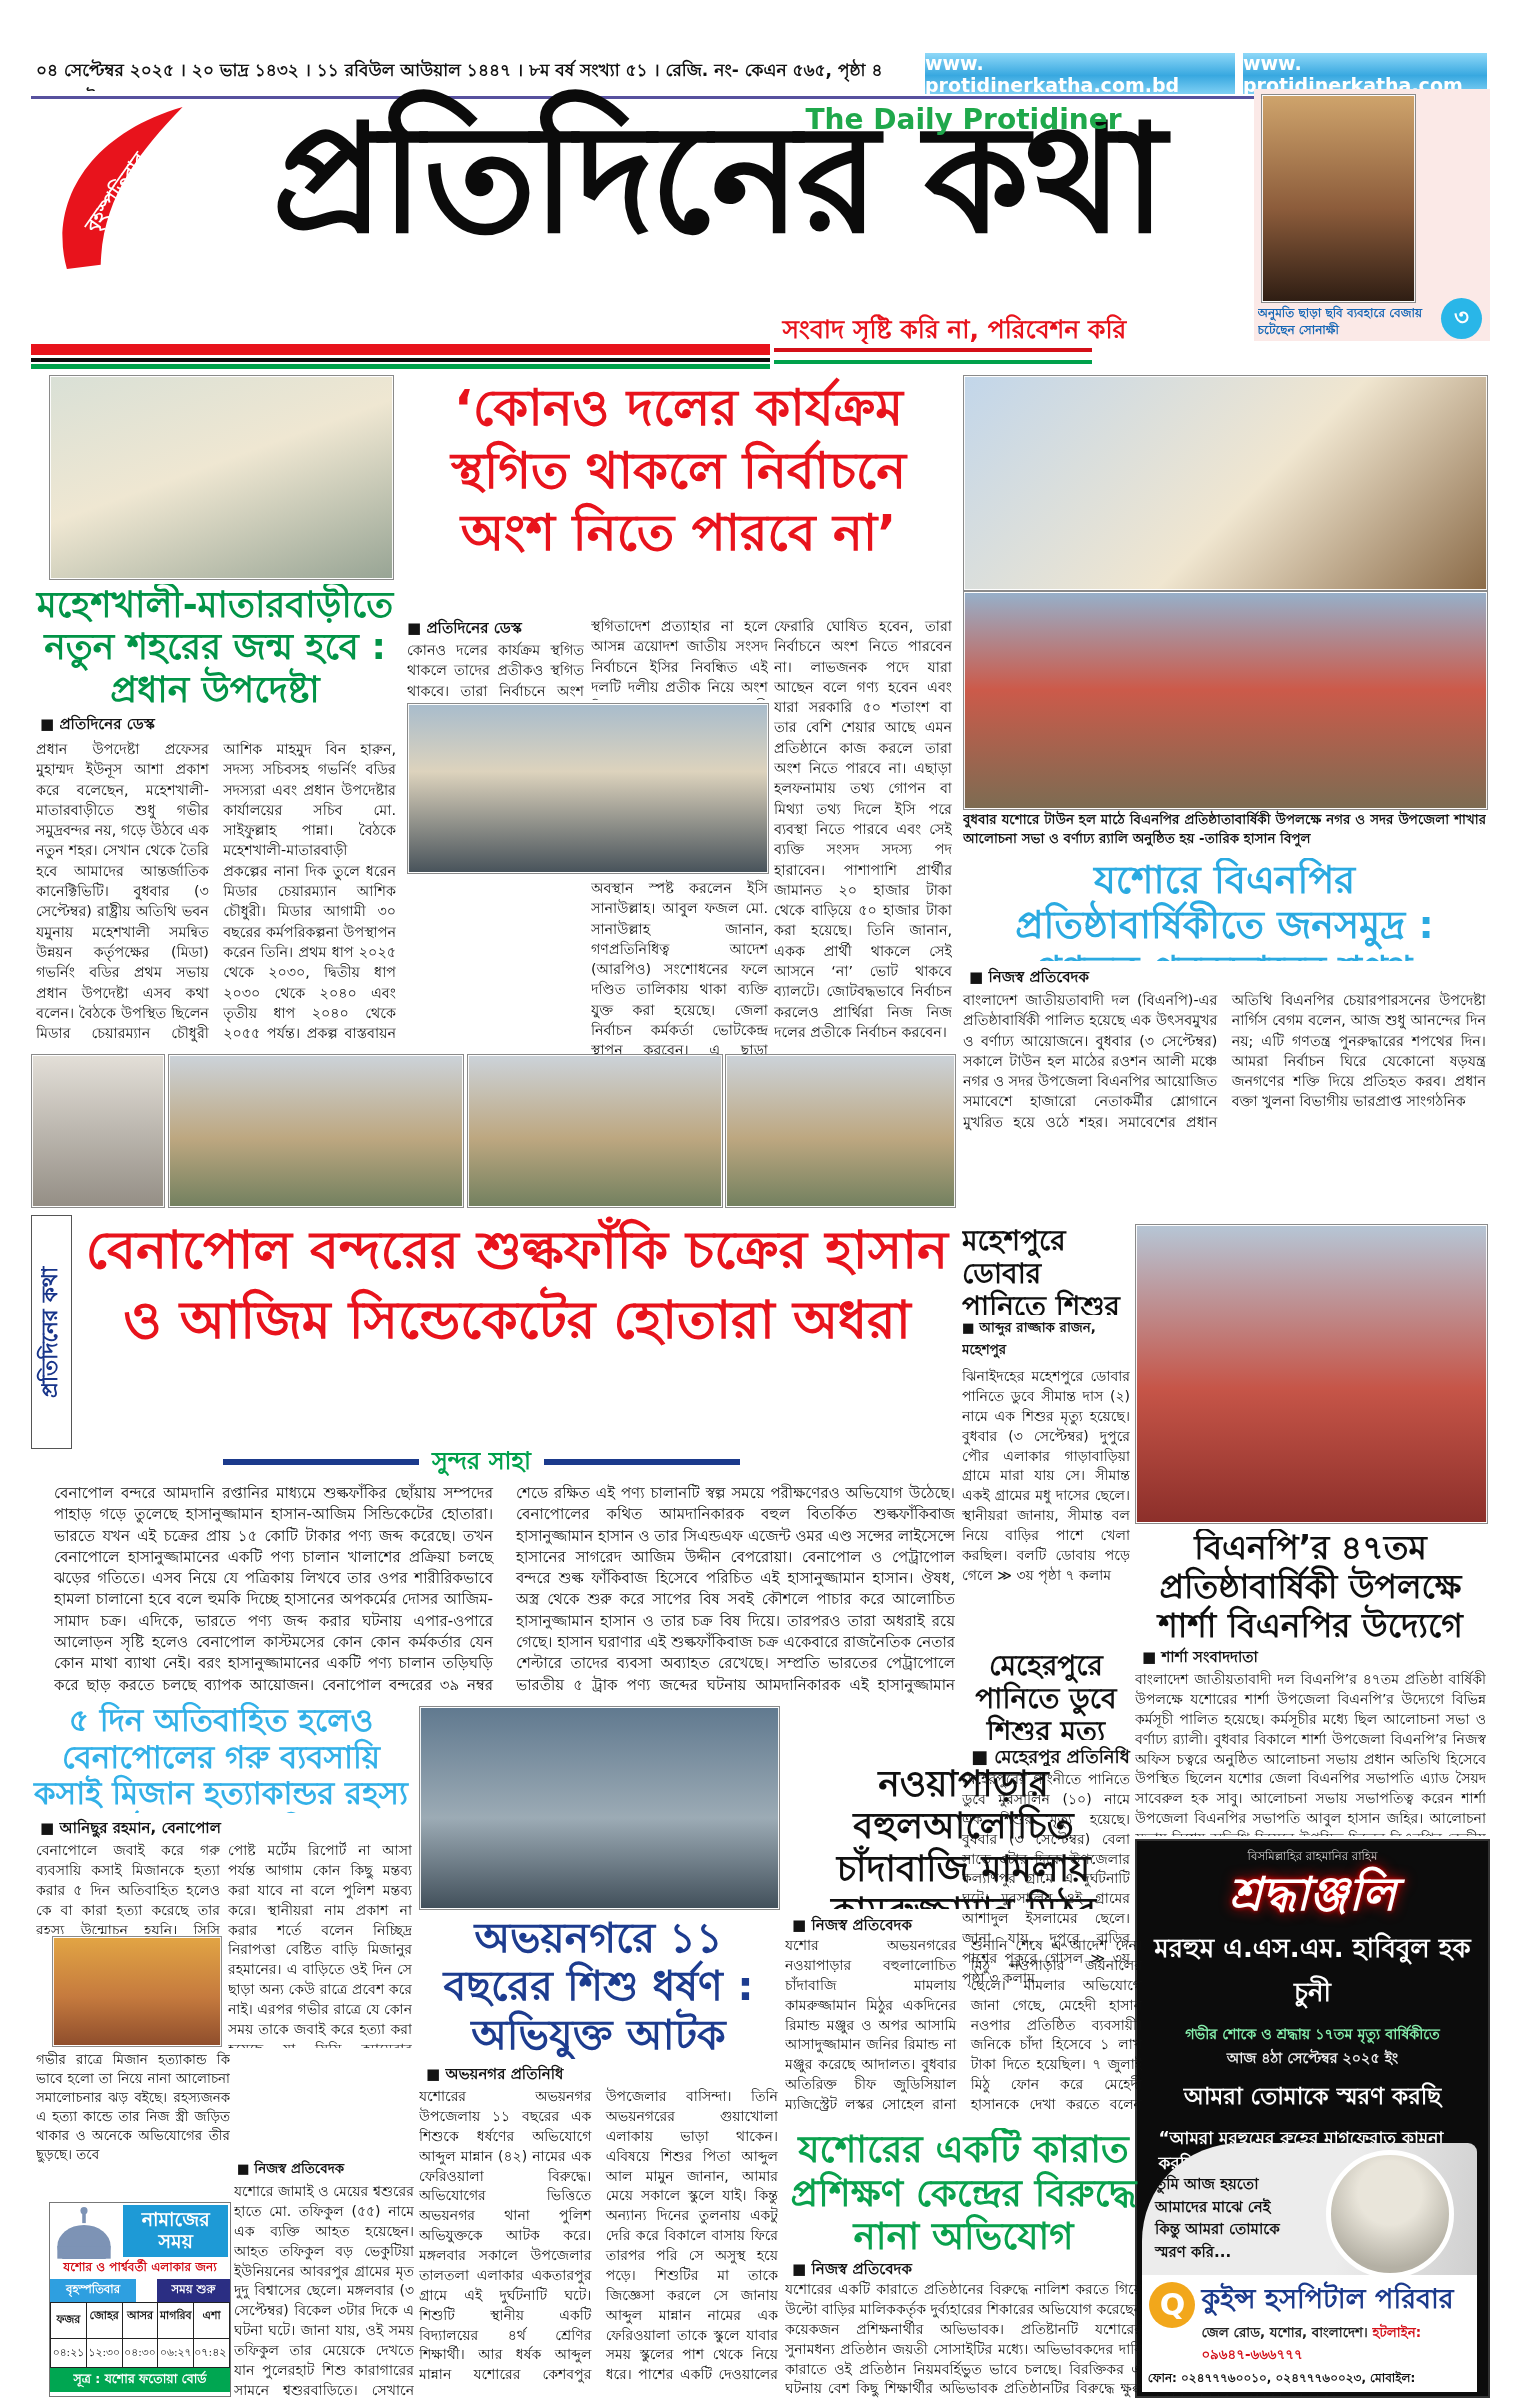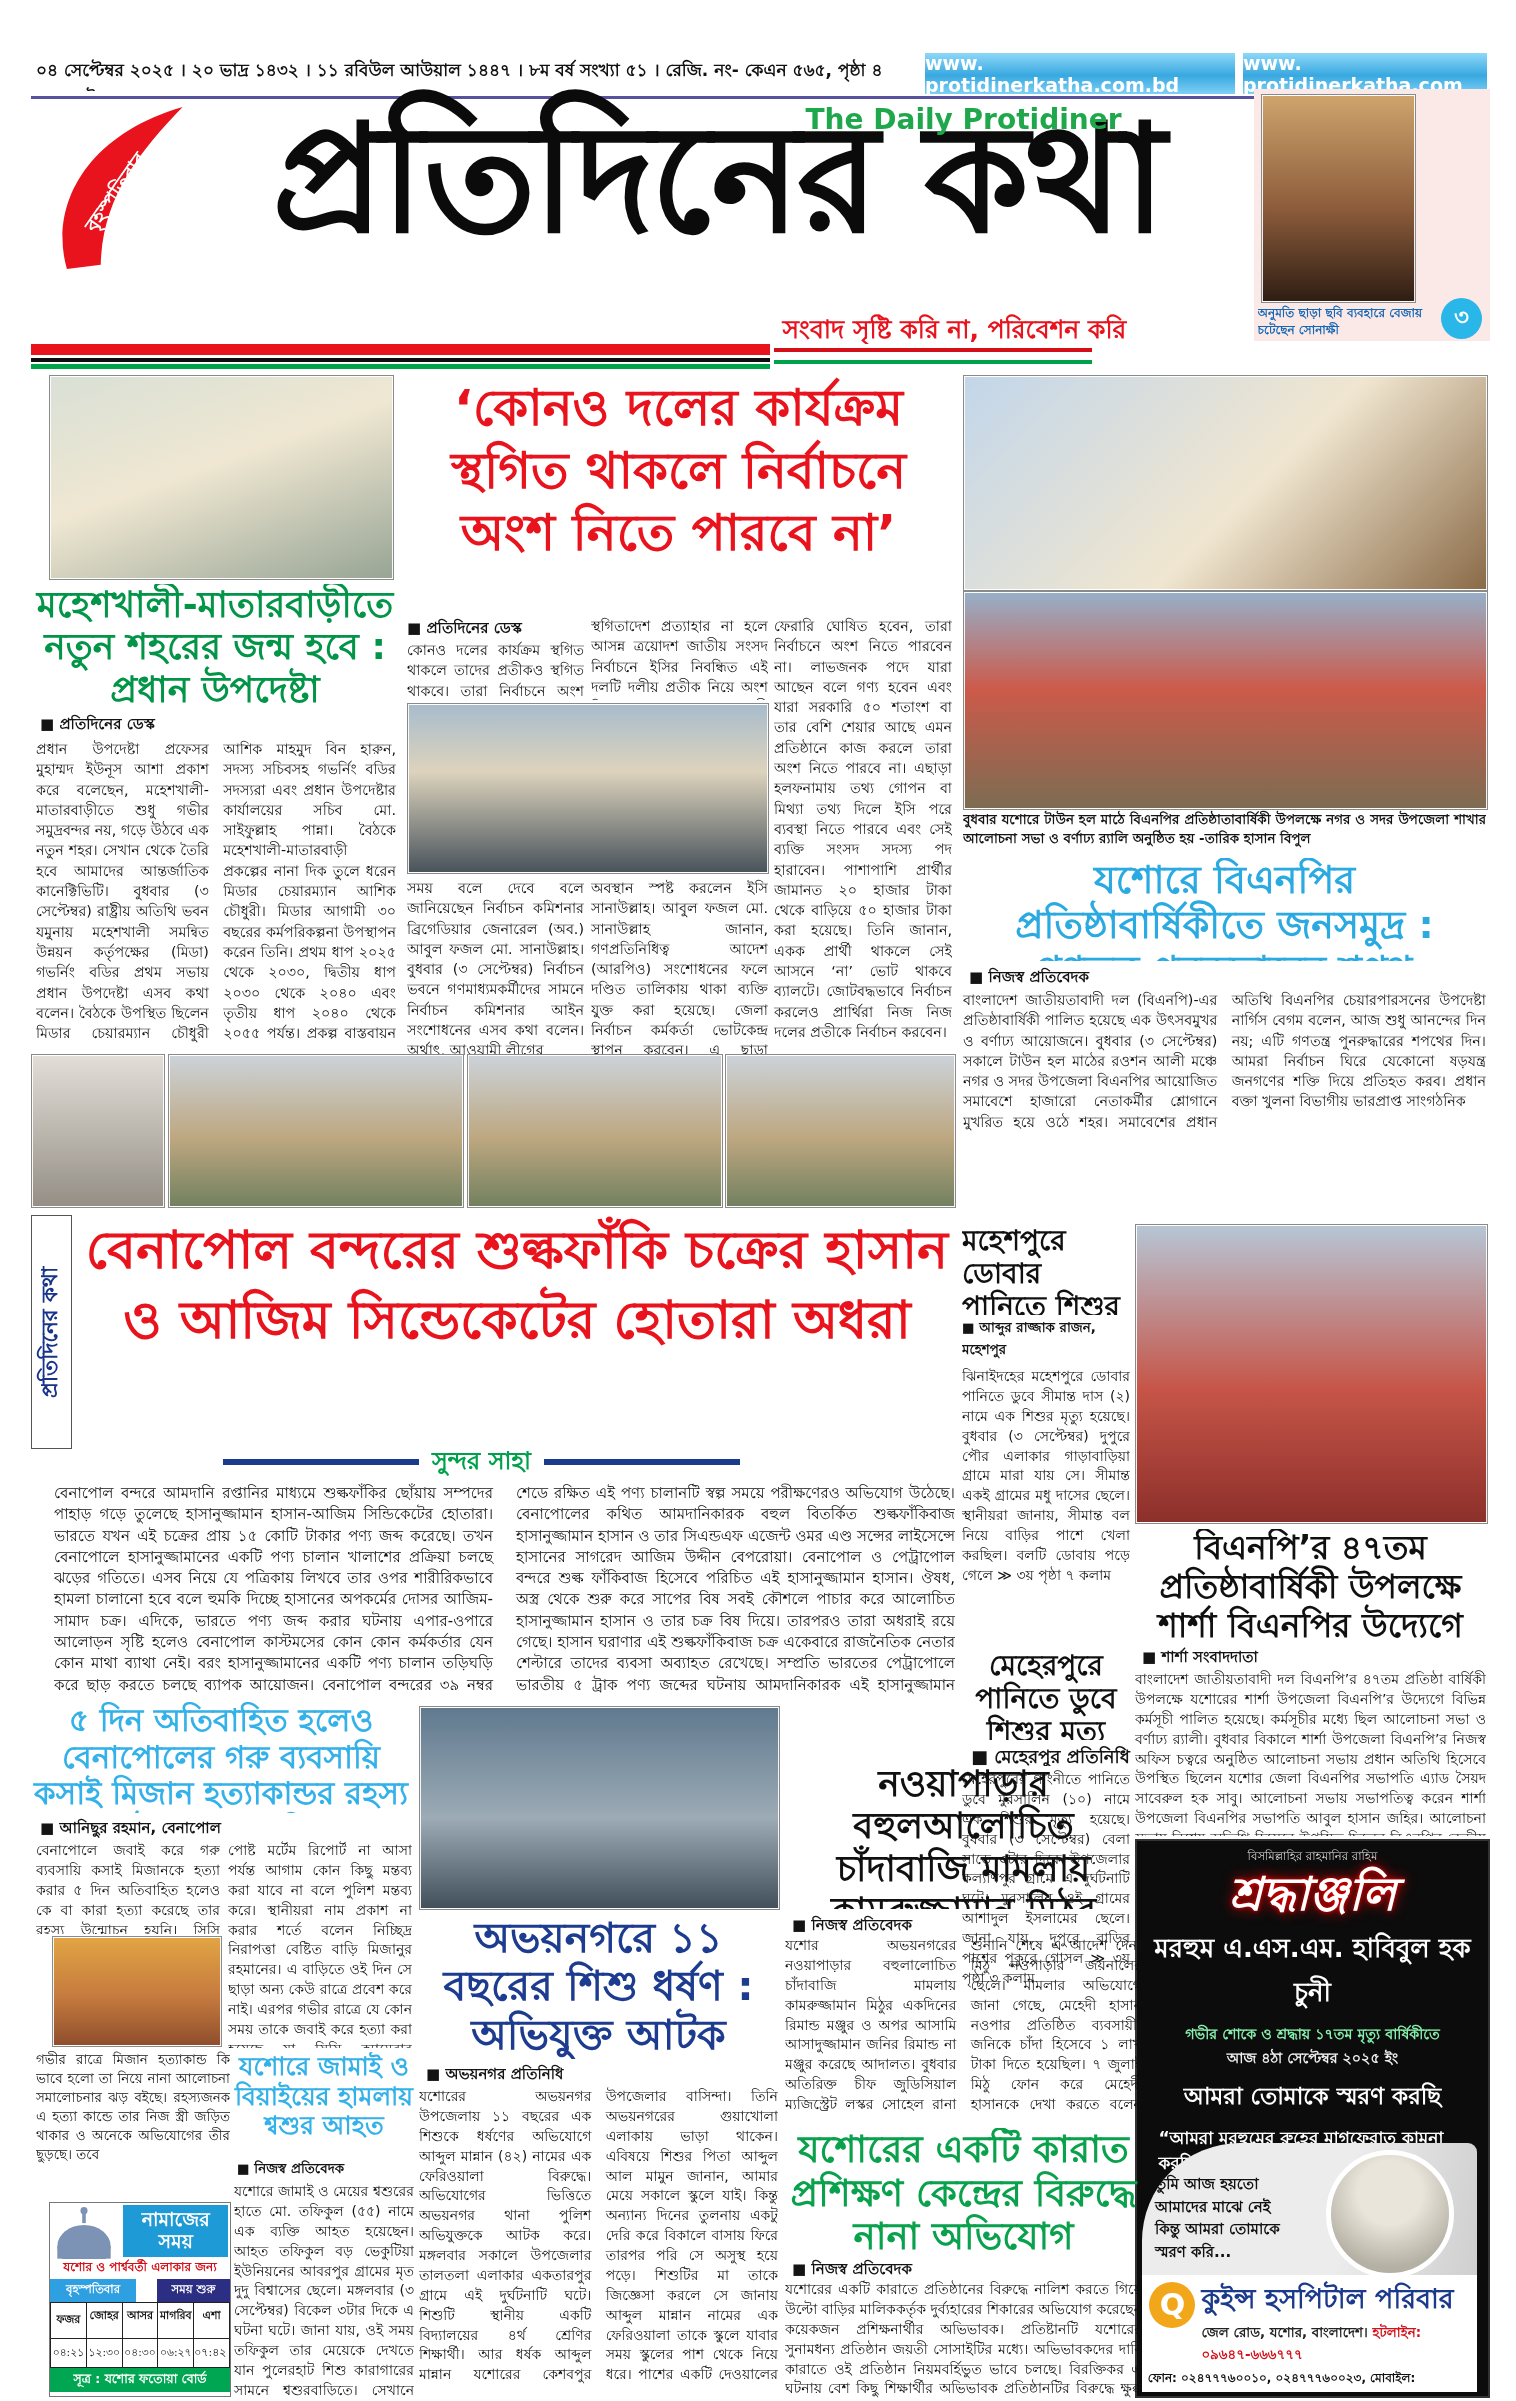--- a/index.html
+++ b/index.html
@@ -64,21 +64,20 @@
   <div class="abs photo ph-meeting" style="left:49px;top:375px;width:343px;height:203px;"></div>
   <div class="abs hl" style="left:31px;top:584px;width:368px;height:121px;font-size:36px;color:#029447;">মহেশখালী-মাতারবাড়ীতে নতুন শহরের জন্ম হবে : প্রধান উপদেষ্টা</div>
   <div class="abs byline" style="left:40px;top:712px;width:294px;height:23px;">■ প্রতিদিনের ডেস্ক</div>
   <div class="abs bodytxt cols2" style="left:36px;top:739px;width:360px;height:318px;">প্রধান উপদেষ্টা প্রফেসর মুহাম্মদ ইউনূস আশা প্রকাশ করে বলেছেন, মহেশখালী-মাতারবাড়ীতে শুধু গভীর সমুদ্রবন্দর নয়, গড়ে উঠবে এক নতুন শহর। সেখান থেকে তৈরি হবে আমাদের আন্তর্জাতিক কানেক্টিভিটি। বুধবার (৩ সেপ্টেম্বর) রাষ্ট্রীয় অতিথি ভবন যমুনায় মহেশখালী সমন্বিত উন্নয়ন কর্তৃপক্ষের (মিডা) গভর্নিং বডির প্রথম সভায় প্রধান উপদেষ্টা এসব কথা বলেন। বৈঠকে উপস্থিত ছিলেন মিডার চেয়ারম্যান চৌধুরী আশিক মাহমুদ বিন হারুন, সদস্য সচিবসহ গভর্নিং বডির সদস্যরা এবং প্রধান উপদেষ্টার কার্যালয়ের সচিব মো. সাইফুল্লাহ পান্না। বৈঠকে মহেশখালী-মাতারবাড়ী প্রকল্পের নানা দিক তুলে ধরেন মিডার চেয়ারম্যান আশিক চৌধুরী। মিডার আগামী ৩০ বছরের কর্মপরিকল্পনা উপস্থাপন করেন তিনি। প্রথম ধাপ ২০২৫ থেকে ২০৩০, দ্বিতীয় ধাপ ২০৩০ থেকে ২০৪০ এবং তৃতীয় ধাপ ২০৪০ থেকে ২০৫৫ পর্যন্ত। প্রকল্প বাস্তবায়ন হলে প্রায় ২৫ লাখ লোকের কর্মসংস্থান হবে বলে আশা করা হচ্ছে। ‘শুধু গভীর সমুদ্র বন্দর নয়, আমাদের একটি ব্লু ইকোনমি গড়ে তোলার ভিশন নিয়ে কাজ করতে হবে। সেখান থেকে আমাদের আন্তর্জাতিক কানেক্টিভিটি তৈরি হবে। সেখানে আমাদের একটি নতুন শহরের জন্ম হবে। সেখান থেকে আমাদের সমৃদ্ধ হবে দেশ।</div>
 
   <div class="abs hl" style="left:403px;top:377px;width:551px;height:234px;font-size:50px;color:#e8131c;line-height:1.25;">‘কোনও দলের কার্যক্রম স্থগিত থাকলে নির্বাচনে অংশ নিতে পারবে না’</div>
   <div class="abs byline" style="left:407px;top:616px;width:177px;height:23px;">■ প্রতিদিনের ডেস্ক</div>
   <div class="abs bodytxt" style="left:407px;top:640px;width:177px;height:59px;">কোনও দলের কার্যক্রম স্থগিত থাকলে তাদের প্রতীকও স্থগিত থাকবে। তারা নির্বাচনে অংশ নিতে পারবেন না। তবে প্রতীক ছাড়া স্বতন্ত্র দাঁড়াতে পারবে কিনা, সেটা</div>
   <div class="abs bodytxt" style="left:591px;top:616px;width:177px;height:84px;">স্থগিতাদেশ প্রত্যাহার না হলে আসন্ন ত্রয়োদশ জাতীয় সংসদ নির্বাচনে ইসির নিবন্ধিত এই দলটি দলীয় প্রতীক নিয়ে অংশ নিতে পারবে না। আওয়ামী লীগের নাম না নিলেও স্থগিত থাকা দলের বিষয়ে ইসির</div>
   <div class="abs photo ph-press" style="left:407px;top:703px;width:360px;height:169px;"></div>
-  <div class="abs bodytxt" style="left:407px;top:878px;width:177px;height:186px;">সময় বলে দেবে বলে জানিয়েছেন নির্বাচন কমিশনার ব্রিগেডিয়ার জেনারেল (অব.) আবুল ফজল মো. সানাউল্লাহ। বুধবার (৩ সেপ্টেম্বর) নির্বাচন ভবনে গণমাধ্যমকর্মীদের সামনে নির্বাচন কমিশনার আইন সংশোধনের এসব কথা বলেন। অর্থাৎ, আওয়ামী লীগের</div>
   <div class="abs bodytxt" style="left:591px;top:878px;width:177px;height:186px;">অবস্থান স্পষ্ট করলেন ইসি সানাউল্লাহ। আবুল ফজল মো. সানাউল্লাহ জানান, গণপ্রতিনিধিত্ব আদেশ (আরপিও) সংশোধনের ফলে দণ্ডিত তালিকায় থাকা ব্যক্তি যুক্ত করা হয়েছে। জেলা নির্বাচন কর্মকর্তা ভোটকেন্দ্র স্থাপন করবেন। এ ছাড়া আদালতের</div>
   <div class="abs bodytxt" style="left:774px;top:616px;width:178px;height:448px;">ফেরারি ঘোষিত হবেন, তারা নির্বাচনে অংশ নিতে পারবেন না। লাভজনক পদে যারা আছেন বলে গণ্য হবেন এবং যারা সরকারি ৫০ শতাংশ বা তার বেশি শেয়ার আছে এমন প্রতিষ্ঠানে কাজ করলে তারা অংশ নিতে পারবে না। এছাড়া হলফনামায় তথ্য গোপন বা মিথ্যা তথ্য দিলে ইসি পরে ব্যবস্থা নিতে পারবে এবং সেই ব্যক্তি সংসদ সদস্য পদ হারাবেন। পাশাপাশি প্রার্থীর জামানত ২০ হাজার টাকা থেকে বাড়িয়ে ৫০ হাজার টাকা করা হয়েছে। তিনি জানান, একক প্রার্থী থাকলে সেই আসনে ‘না’ ভোট থাকবে ব্যালটে। জোটবদ্ধভাবে নির্বাচন করলেও প্রার্থিরা নিজ নিজ দলের প্রতীকে নির্বাচন করবেন।</div>
 
   <div class="abs photo ph-speaker" style="left:963px;top:375px;width:523px;height:214px;"></div>
   <div class="abs photo ph-rally" style="left:963px;top:591px;width:523px;height:217px;"></div>
   <div class="abs capx" style="left:963px;top:810px;width:523px;height:46px;font-size:13.4px;line-height:1.45;text-align:justify;">বুধবার যশোরে টাউন হল মাঠে বিএনপির প্রতিষ্ঠাতাবার্ষিকী উপলক্ষে নগর ও সদর উপজেলা শাখার আলোচনা সভা ও বর্ণাঢ্য র‌্যালি অনুষ্ঠিত হয়   -তারিক হাসান বিপুল</div>
   <div class="abs hl" style="left:963px;top:858px;width:523px;height:103px;font-size:38px;color:#2baae1;">যশোরে বিএনপির প্রতিষ্ঠাবার্ষিকীতে জনসমুদ্র : গণতন্ত্র পুনরুদ্ধারের শপথ</div>
   <div class="abs byline" style="left:969px;top:965px;width:285px;height:23px;">■ নিজস্ব প্রতিবেদক</div>
   <div class="abs bodytxt cols2" style="left:963px;top:990px;width:523px;height:228px;">বাংলাদেশ জাতীয়তাবাদী দল (বিএনপি)-এর প্রতিষ্ঠাবার্ষিকী পালিত হয়েছে এক উৎসবমুখর ও বর্ণাঢ্য আয়োজনে। বুধবার (৩ সেপ্টেম্বর) সকালে টাউন হল মাঠের রওশন আলী মঞ্চে নগর ও সদর উপজেলা বিএনপির আয়োজিত সমাবেশে হাজারো নেতাকর্মীর শ্লোগানে মুখরিত হয়ে ওঠে শহর। সমাবেশের প্রধান অতিথি বিএনপির চেয়ারপারসনের উপদেষ্টা নার্গিস বেগম বলেন, আজ শুধু আনন্দের দিন নয়; এটি গণতন্ত্র পুনরুদ্ধারের শপথের দিন। আমরা নির্বাচন ঘিরে যেকোনো ষড়যন্ত্র জনগণের শক্তি দিয়ে প্রতিহত করব। প্রধান বক্তা খুলনা বিভাগীয় ভারপ্রাপ্ত সাংগঠনিক</div>
 
@@ -172,21 +171,20 @@
       <div style="border:0.9px solid #222;border-left:0;border-top:0;font-size:11px;font-weight:bold;text-align:center;padding:3.6px 0;">এশা</div>
       <div style="border:0.9px solid #222;border-left:0;border-top:0;font-size:10.7px;text-align:center;padding:4.5px 0;">০৪:২১</div>
       <div style="border:0.9px solid #222;border-left:0;border-top:0;font-size:10.7px;text-align:center;padding:4.5px 0;">১২:৩০</div>
       <div style="border:0.9px solid #222;border-left:0;border-top:0;font-size:10.7px;text-align:center;padding:4.5px 0;">০৪:৩০</div>
       <div style="border:0.9px solid #222;border-left:0;border-top:0;font-size:10.7px;text-align:center;padding:4.5px 0;">০৬:২৭</div>
       <div style="border:0.9px solid #222;border-left:0;border-top:0;font-size:11px;text-align:left;padding:4.5px 0;">০৭:৪২</div>
     </div>
     <div class="chip" style="height:24px;background:#00a651;font-size:12.5px;">সূত্র : যশোর ফতোয়া বোর্ড</div>
   </div>
 
-  <div class="abs hl" style="left:234px;top:2052px;width:180px;height:105px;font-size:25px;color:#33b1e8;">যশোরে জামাই ও বিয়াইয়ের হামলায় শ্বশুর আহত</div>
   <div class="abs byline" style="left:237px;top:2159px;width:175px;height:21.4px;font-size:13.4px;">■ নিজস্ব প্রতিবেদক</div>
   <div class="abs bodytxt" style="left:234px;top:2182px;width:180px;height:214px;font-size:14px;">যশোরে জামাই ও মেয়ের শ্বশুরের হাতে মো. তফিকুল (৫৫) নামে এক ব্যক্তি আহত হয়েছেন। আহত তফিকুল বড় ভেকুটিয়া ইউনিয়নের আবরপুর গ্রামের মৃত দুদু বিশ্বাসের ছেলে। মঙ্গলবার (৩ সেপ্টেম্বর) বিকেল ৩টার দিকে এ ঘটনা ঘটে। জানা যায়, ওই সময় তফিকুল তার মেয়েকে দেখতে যান পুলেরহাট শিশু কারাগারের সামনে শ্বশুরবাড়িতে। সেখানে জামাই ও মেয়ের শ্বশুর মিজান (৪৫) এর সঙ্গে কথা কাটাকাটি হলে মিজান আরও ৫-৭ জন সহযোগীকে নিয়ে তাকে ঘিরে ধরে কিল-ঘুষি ও লাথি মারেন।   ≫ ৩য় পৃষ্ঠা ৪ কলাম</div>
 
   <div class="abs photo ph-arrest" style="left:419px;top:1706px;width:359px;height:202px;"></div>
   <div class="abs hl" style="left:419px;top:1914px;width:359px;height:145px;font-size:41px;color:#1d3c8f;">অভয়নগরে ১১ বছরের শিশু ধর্ষণ : অভিযুক্ত আটক</div>
   <div class="abs byline" style="left:426px;top:2062px;width:232px;height:23px;">■ অভয়নগর প্রতিনিধি</div>
   <div class="abs bodytxt cols2" style="left:419px;top:2087px;width:359px;height:310px;font-size:14px;">
     <span>যশোরের অভয়নগর উপজেলায় ১১ বছরের এক শিশুকে ধর্ষণের অভিযোগে আব্দুল মান্নান (৪২) নামের এক ফেরিওয়ালা বিরুদ্ধে। অভিযোগের ভিত্তিতে অভয়নগর থানা পুলিশ অভিযুক্তকে আটক করে। মঙ্গলবার সকালে উপজেলার তালতলা এলাকার একতারপুর গ্রামে এই দুর্ঘটনাটি ঘটে। শিশুটি স্থানীয় একটি বিদ্যালয়ের ৪র্থ শ্রেণির শিক্ষার্থী। আর ধর্ষক আব্দুল মান্নান যশোরের কেশবপুর উপজেলার বাসিন্দা। তিনি অভয়নগরের গুয়াখোলা এলাকায় ভাড়া থাকেন। এবিষয়ে শিশুর পিতা আব্দুল আল মামুন জানান, আমার মেয়ে সকালে স্কুলে যাই। কিন্তু অন্যান্য দিনের তুলনায় একটু দেরি করে বিকালে বাসায় ফিরে তারপর পরি সে অসুস্থ হয়ে পড়ে। শিশুটির মা তাকে জিজ্ঞেসা করলে সে</span>
     <span>জানায় আব্দুল মান্নান নামের এক ফেরিওয়ালা তাকে স্কুলে যাবার সময় স্কুলের পাশ থেকে নিয়ে ধরে। পাশের একটি দেওয়ালের কোনায় নিয়েগিয়ে তার সাথে অনৈতিক কাজ করে। পরে সে বাড়ি আসতে চাইলে তার গলায় ছুরি ধরে বলে এখন বাড়ি যাওয়া যাবে না ও এ বিষয়ে কাউকে বললে মেরে ফেলবো। আমার মেয়ে রক্তাক্ত অবস্থায় স্কুলের ক্লাস করে পরে বাড়ি আসে। এসব বিষয়ে আমার স্ত্রী আমাকে জানালে আমি অভয়নগর থানা পুলিশকে জানালে। অভয়নগর থানা পুলিশ তাকে আটক করে। এবিষয়ে অভয়নগর উপজেলা স্বাস্থ্য কমপ্লেক্সের মেডিকেল অফিসার ফেরদাউস শান্ত জানান, ধর্ষণে শিকার শিশুটিকে অভাননগর উপজেলা স্বাস্থ্য কমপ্লেক্সে নিয়ে আসলে প্রাথমিক চিকিৎসা শেষে   ≫ ৩য় পৃষ্ঠা ৪ কলাম</span>
   </div>

